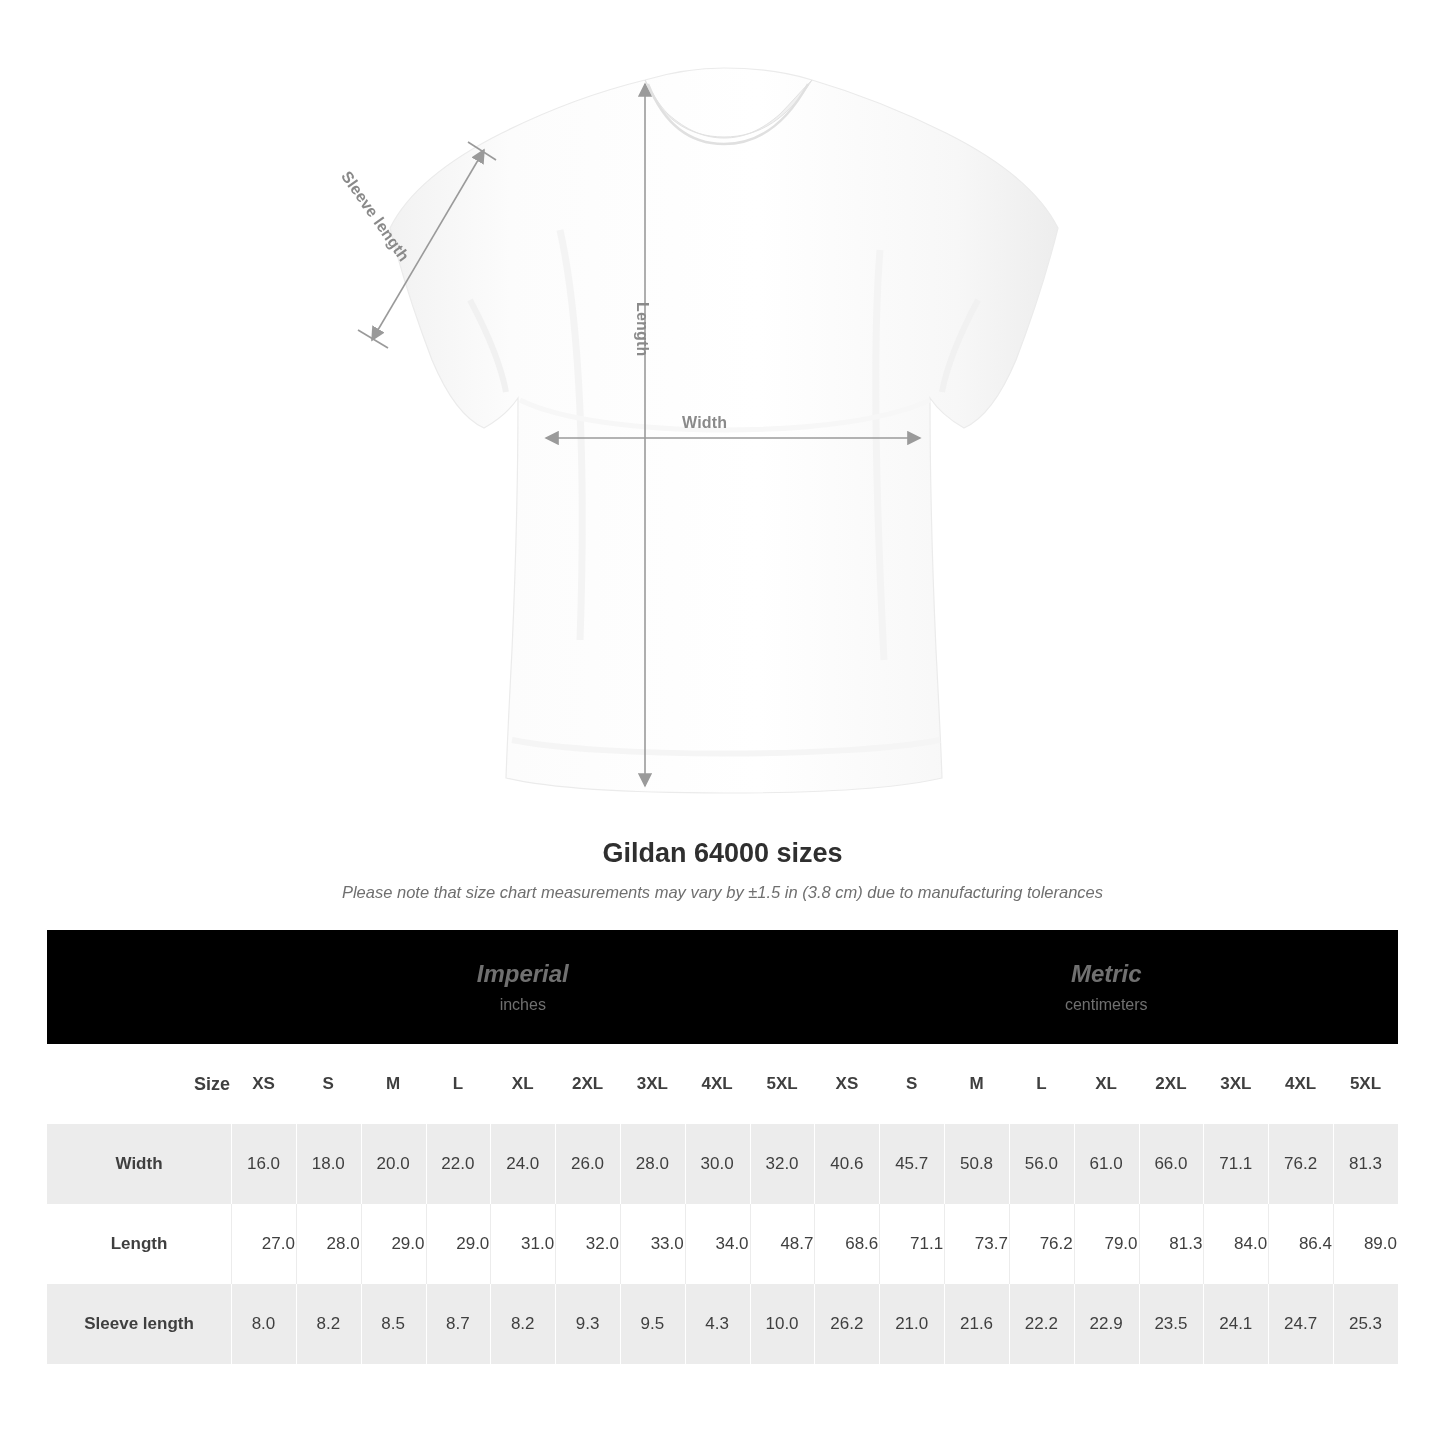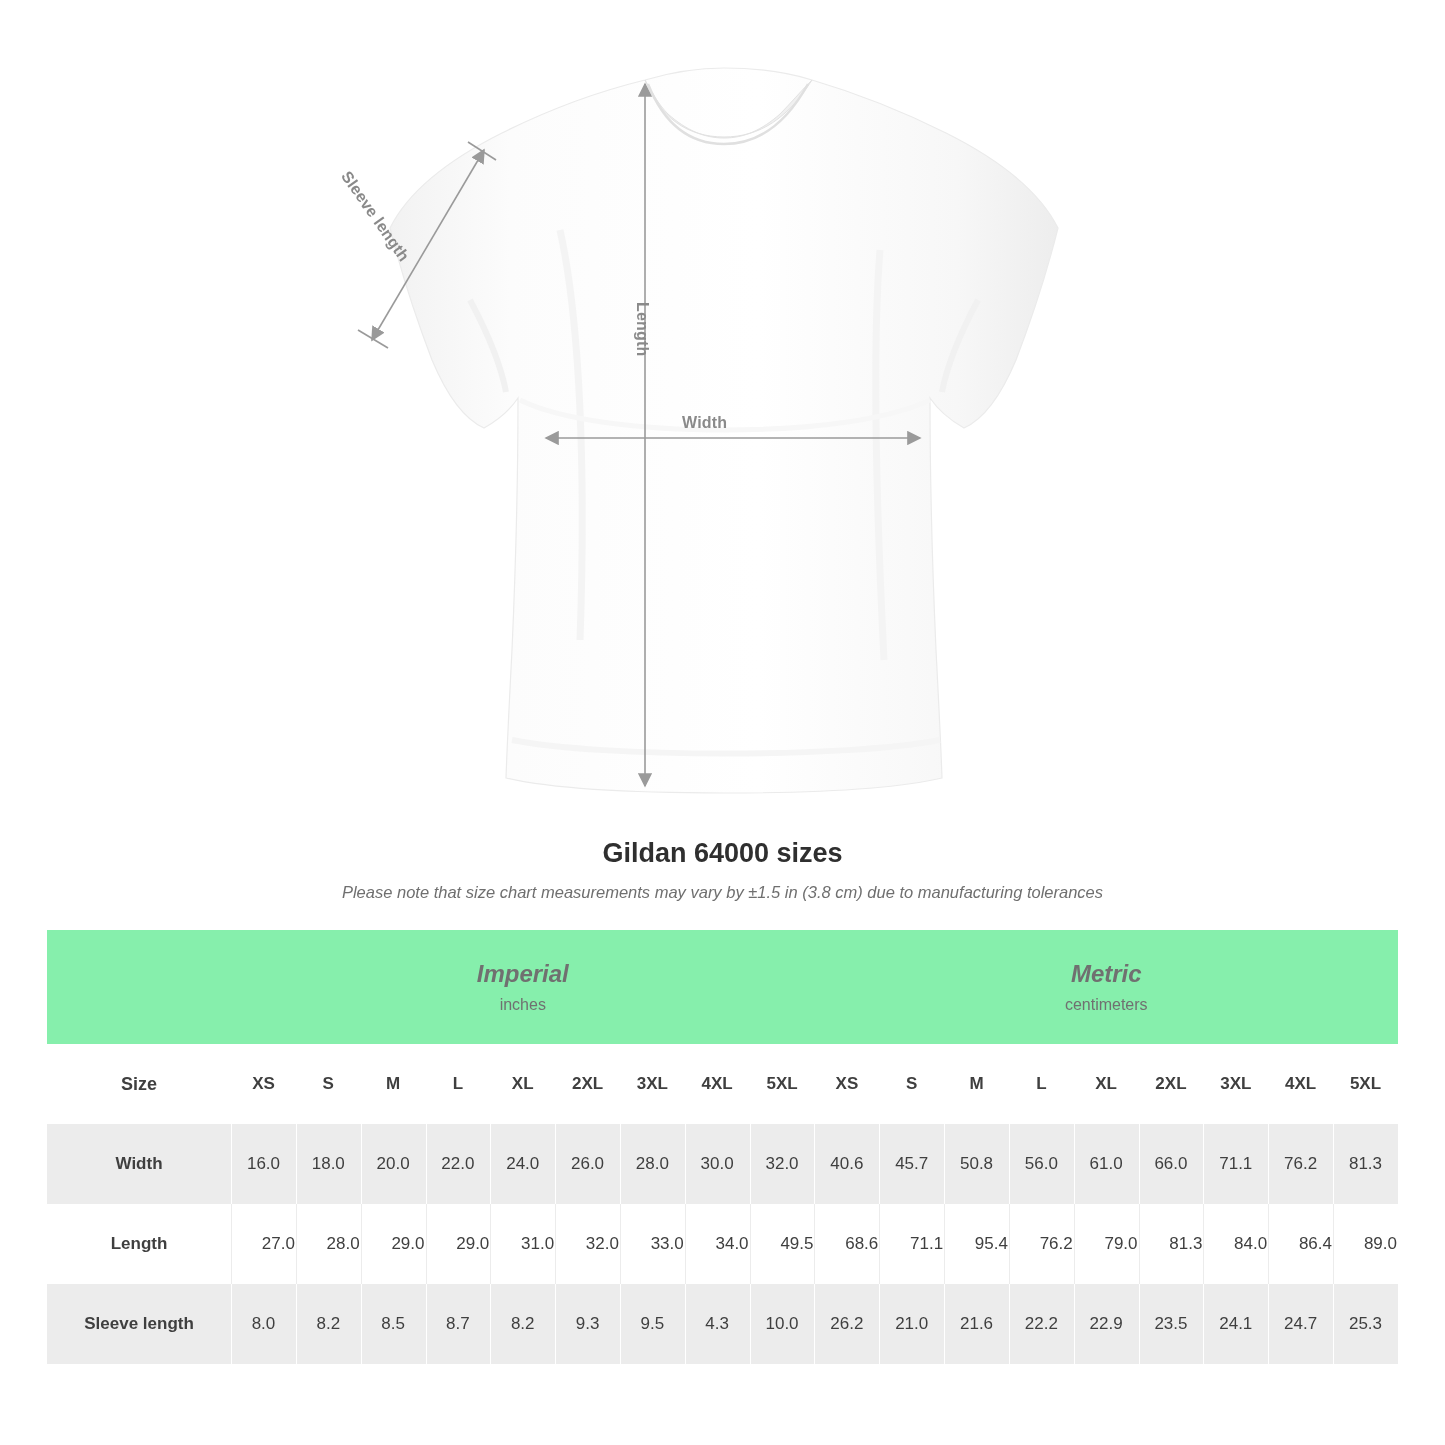--- a/index.html
+++ b/index.html
@@ -78,21 +78,21 @@
   .table-wrap {
     margin: 28px 47px 0 47px;
     width: 1351px;
   }
   table.size-table {
     border-collapse: collapse;
     width: 100%;
     table-layout: fixed;
   }
   table.size-table tr.unit-row td {
-    background: #86efac;
+    background: #000000;
     height: 112px;
     vertical-align: middle;
     text-align: center;
     border: none;
   }
   .unit-name {
     font-size: 24px;
     font-style: italic;
     font-weight: bold;
     color: #707070;
@@ -110,20 +110,21 @@
     border: none;
   }
   .header-row th {
     height: 78px;
     background: #ffffff;
     font-weight: bold;
     font-size: 18px;
   }
   .header-row th.row-head {
     font-size: 18px;
+    text-align: right;
   }
   .data-row td {
     height: 78px;
   }
   .row-odd td { background: #ececec; }
   .row-even td { background: #ffffff; }
   td.row-head, th.row-head {
     font-weight: bold;
     font-size: 18px;
     width: 184px;
@@ -289,24 +290,24 @@
         <tr class="data-row row-even">
           <td class="row-head">Length</td>
           <td class="cell-sep">27.0</td>
           <td class="cell-sep">28.0</td>
           <td class="cell-sep">29.0</td>
           <td class="cell-sep">29.0</td>
           <td class="cell-sep">31.0</td>
           <td class="cell-sep">32.0</td>
           <td class="cell-sep">33.0</td>
           <td class="cell-sep">34.0</td>
-          <td class="cell-sep">49.5</td>
+          <td class="cell-sep">48.7</td>
           <td class="cell-sep">68.6</td>
           <td class="cell-sep">71.1</td>
-          <td class="cell-sep">95.4</td>
+          <td class="cell-sep">73.7</td>
           <td class="cell-sep">76.2</td>
           <td class="cell-sep">79.0</td>
           <td class="cell-sep">81.3</td>
           <td class="cell-sep">84.0</td>
           <td class="cell-sep">86.4</td>
           <td class="cell-sep">89.0</td>
         </tr>
 
         <tr class="data-row row-odd">
           <td class="row-head">Sleeve length</td>

